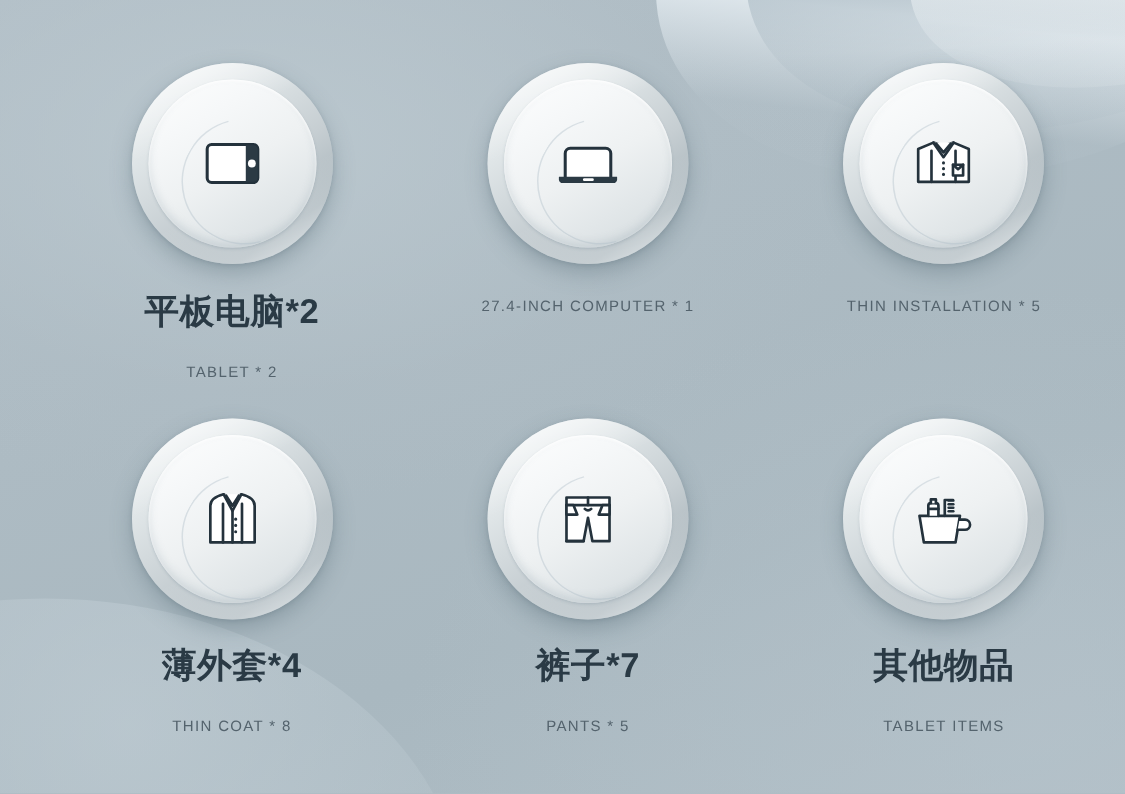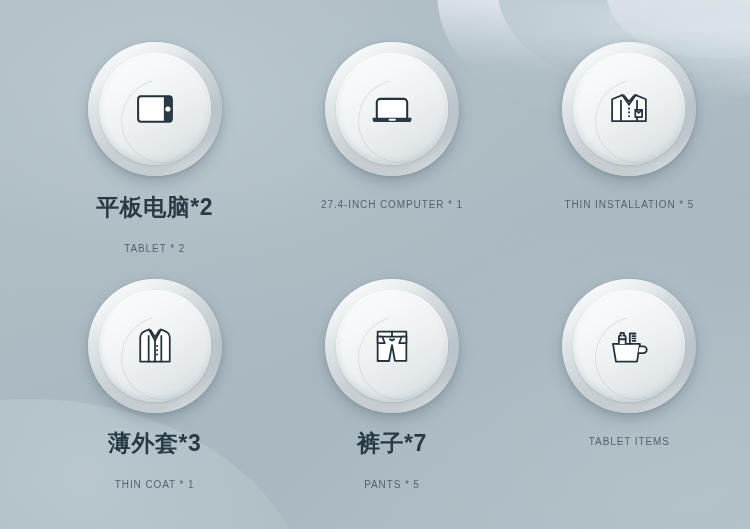--- a/index.html
+++ b/index.html
@@ -277,22 +277,22 @@
               <path d="M32 25.5 V50.5" fill="none"></path>
               <g stroke-width="2.4" stroke-linecap="round">
                 <path d="M34.5 32 V32.1"></path>
                 <path d="M34.5 37 V37.1"></path>
                 <path d="M34.5 42 V42.1"></path>
               </g>
             </svg>
           </div>
         </div>
       </div>
-      <div class="label-cn">薄外套*3</div>
-      <div class="label-en">THIN COAT * 1</div>
+      <div class="label-cn">薄外套*4</div>
+      <div class="label-en">THIN COAT * 8</div>
     </div>
 
     <div class="cell r2">
       <div class="badge">
         <div class="arc"></div>
         <div class="badge-inner">
           <div class="arc2"></div>
           <div class="icon-wrap">
             <svg viewBox="0 0 64 64" fill="none" stroke="#24323c" stroke-width="2.1" stroke-linejoin="round" stroke-linecap="round">
               <path d="M15 15 H49 V49.5 H35.5 L32 31 L28.5 49.5 H15 Z" fill="#ffffff"></path>
@@ -326,17 +326,18 @@
               <g stroke-width="1.9">
                 <path d="M36 17.5 H39.8"></path>
                 <path d="M36 20.3 H39.8"></path>
                 <path d="M36 23.1 H39.8"></path>
                 <path d="M36 25.9 H39.8"></path>
               </g>
             </svg>
           </div>
         </div>
       </div>
+      <div class="label-cn">其他物品</div>
       <div class="label-en">TABLET ITEMS</div>
     </div>
 
   </div>
 </div>
 
 </body></html>

